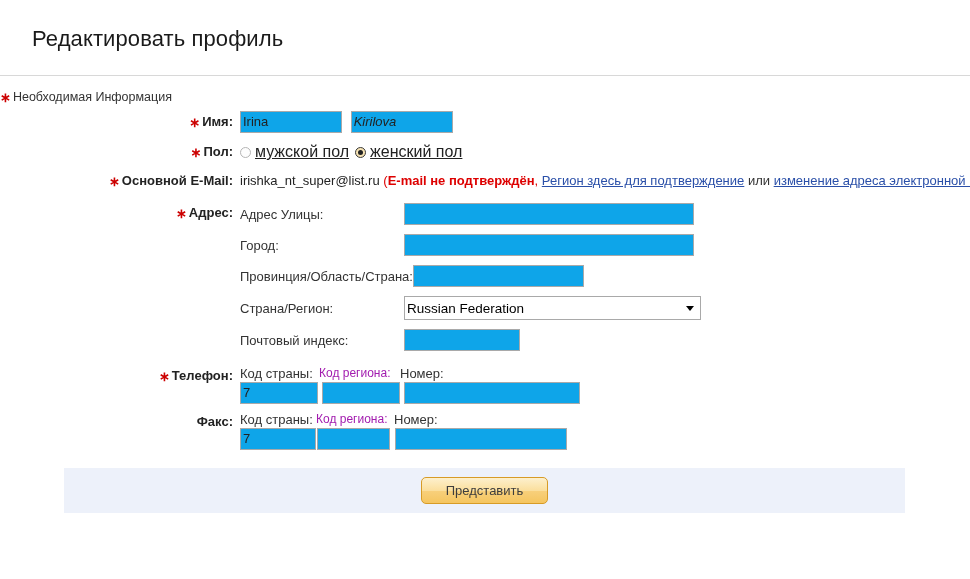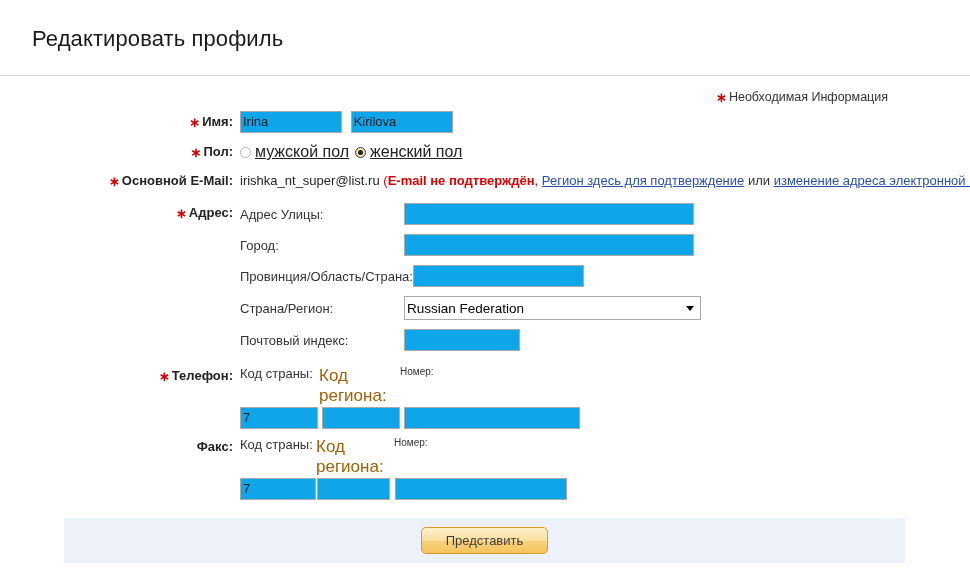--- a/index.html
+++ b/index.html
@@ -34,27 +34,26 @@
   }
   .header-rule {
     height: 1px;
     background: #d8d8d8;
     width: 970px;
     margin-top: 25px;
   }
 
   
   .required-note {
-    text-align: right;
+    text-align: left;
     padding-right: 82px;
     margin-top: 14px;
     font-size: 12.5px;
     color: #333;
     white-space: nowrap;
-    margin-left: 48px;
   }
   .req-star {
     color: #cc0000;
     font-size: 13px;
     font-weight: bold;
     vertical-align: -1px;
     margin-right: 2px;
   }
 
   
@@ -105,21 +104,21 @@
     -webkit-appearance: none;
     -moz-appearance: none;
     appearance: none;
     outline: none;
   }
 
   
   .row-name { margin-top: 6px; }
   .row-name .row-label { padding-top: 3px; }
   .input-first { width: 96px; }
-  .input-last  { width: 96px; margin-left: 5px; }
+  .input-last  { width: 96px; margin-left: 5px; font-style: italic; }
 
   
   .row-gender { margin-top: 10px; }
   .row-gender .row-label { padding-top: 1px; }
   .radio-group { display: flex; align-items: center; font-size: 13px; color: #222; }
   .radio-opt { display: flex; align-items: center; margin-right: 6px; white-space: nowrap; }
   .radio-dot {
     width: 11px; height: 11px;
     border-radius: 50%;
     border: 1px solid #b5b5b5;
@@ -189,22 +188,22 @@
 
   
   .row-phone { margin-top: 6px; }
   .row-fax   { margin-top: 8px; }
   .row-phone .row-label,
   .row-fax   .row-label { padding-top: 2px; padding-left: 44px; }
 
   .tel-labels { display: flex; }
   .tel-inputs { display: flex; margin-top: 1px; }
   .tel-cc-lbl { width: 79px; min-width: 79px; font-size: 13px; color: #333; }
-  .tel-ac-lbl { width: 81px; min-width: 81px; font-size: 17px; color: #a16207; }
-  .tel-no-lbl { font-size: 10px; color: #333; }
+  .tel-ac-lbl { width: 81px; min-width: 81px; font-size: 12px; color: #a21caf; }
+  .tel-no-lbl { font-size: 13px; color: #333; }
 
   .input-cc { width: 72px; }
   .input-ac { width: 72px; margin-left: 4px; }
   .input-no { width: 170px; margin-left: 4px; }
 
   .row-fax .tel-cc-lbl { width: 76px; min-width: 76px; }
   .row-fax .tel-ac-lbl { width: 78px; min-width: 78px; }
   .row-fax .input-cc { width: 70px; }
   .row-fax .input-ac { width: 67px; margin-left: 1px; }
   .row-fax .input-no { width: 166px; margin-left: 5px; }

